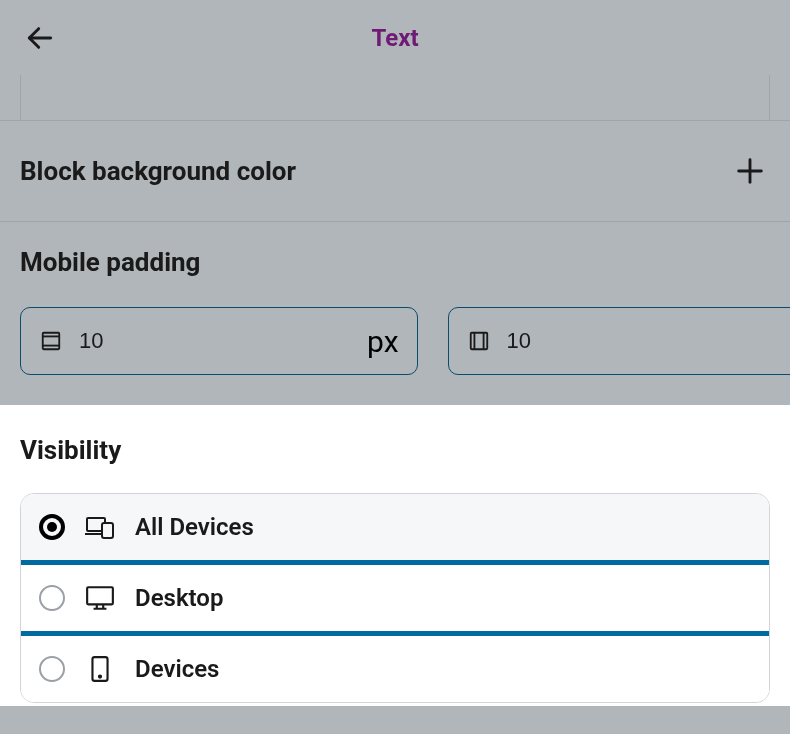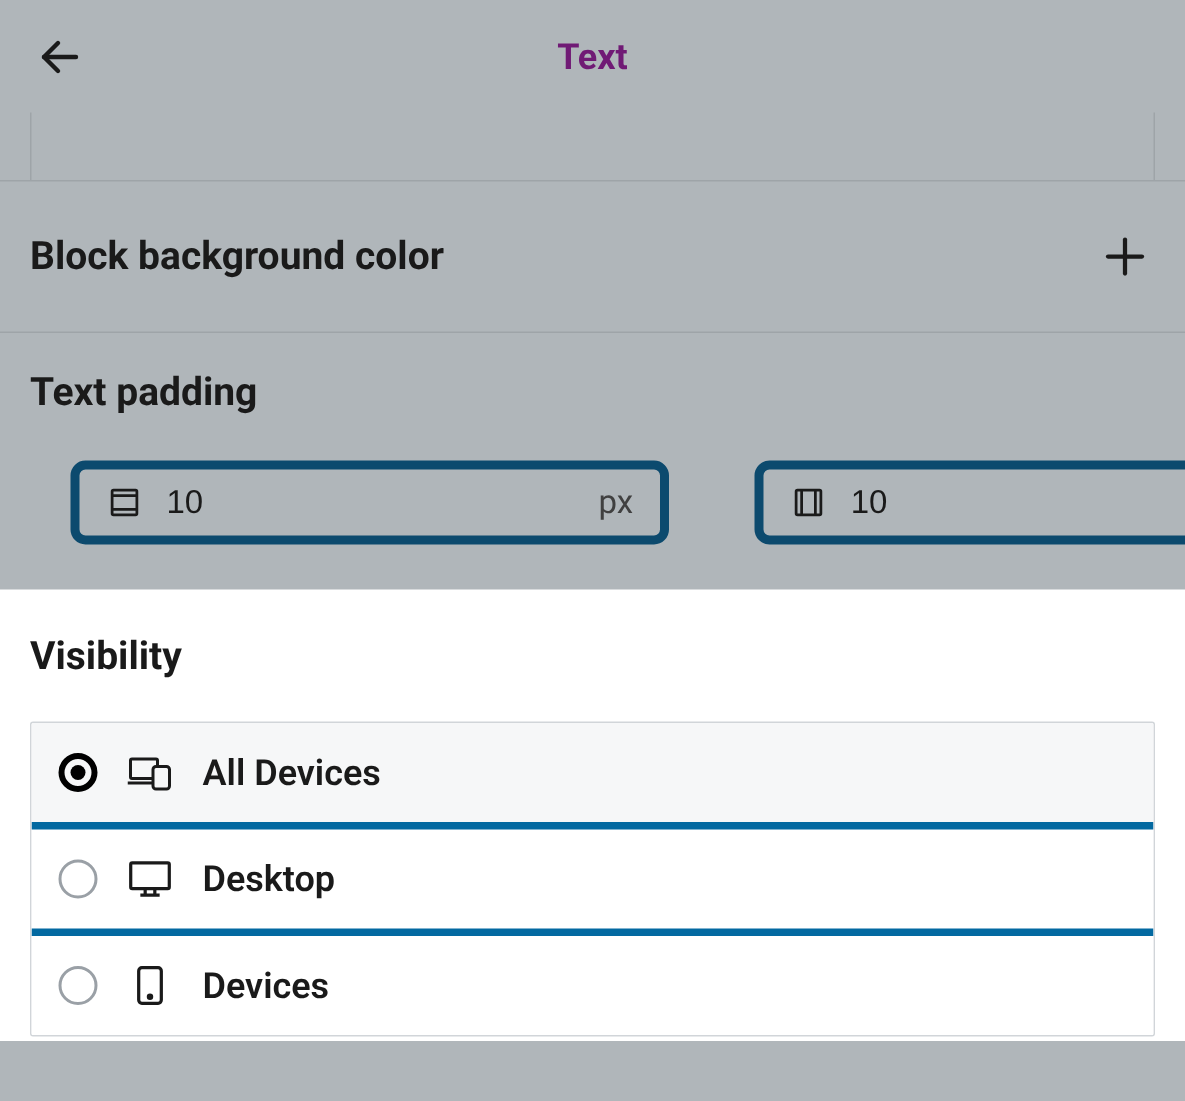--- a/index.html
+++ b/index.html
@@ -72,62 +72,61 @@
       border-top: 1px solid #9ea4a8;
     }
     .padding-inputs {
       display: flex;
       align-items: center;
       gap: 30px;
       margin-top: 30px;
     }
     .padding-field {
       flex: 0 0 323px;
-      height: 56px;
-      border: 6px solid #0c4a6e;
+      height: 68px;
+      border: 1px solid #0c4a6e;
       border-radius: 10px;
       display: flex;
       align-items: center;
       padding: 0 18px;
       background: transparent;
-      margin-left: 27px;
     }
     .padding-field .icon-box {
       width: 24px;
       height: 24px;
       display: flex;
       align-items: center;
       justify-content: center;
       margin-right: 16px;
     }
     .padding-value {
       flex: 1;
       font-size: 22px;
       color: #1a1a1a;
       background: transparent;
       border: none;
       outline: none;
     }
     .padding-unit {
-      font-size: 22px;
-      color: #404040;
+      font-size: 30px;
+      color: #000000;
     }
     .visibility-panel {
       background: #ffffff;
       padding: 30px 20px 3px 20px;
     }
     .visibility-label {
       font-size: 26px;
       font-weight: 700;
       color: #1a1a1a;
       margin-bottom: 28px;
     }
     .radio-group {
       border: 1px solid #d1d5d9;
-      border-radius: 2px;
+      border-radius: 14px;
       overflow: hidden;
     }
     .radio-option {
       display: flex;
       align-items: center;
       padding: 18px 18px;
       cursor: pointer;
       gap: 20px;
       background: #ffffff;
     }
@@ -192,21 +191,21 @@
     <div class="plus-btn">
       <svg width="34" height="34" viewBox="0 0 24 24" fill="none" stroke="#1a1a1a" stroke-width="2" stroke-linecap="round">
         <line x1="12" y1="4" x2="12" y2="20"></line>
         <line x1="4" y1="12" x2="20" y2="12"></line>
       </svg>
     </div>
   </div>
 </div>
 
 <div class="padding-section">
-  <div class="section-label">Text padding</div>
+  <div class="section-label">Mobile padding</div>
   <div class="padding-inputs">
     <div class="padding-field">
       <span class="icon-box">
         <svg width="22" height="22" viewBox="0 0 24 24" fill="none" stroke="#1a1a1a" stroke-width="2">
           <rect x="3" y="3" width="18" height="18" rx="1"></rect>
           <line x1="3" y1="7" x2="21" y2="7"></line>
           <line x1="3" y1="17" x2="21" y2="17"></line>
         </svg>
       </span>
       <input class="padding-value" value="10" style="">

